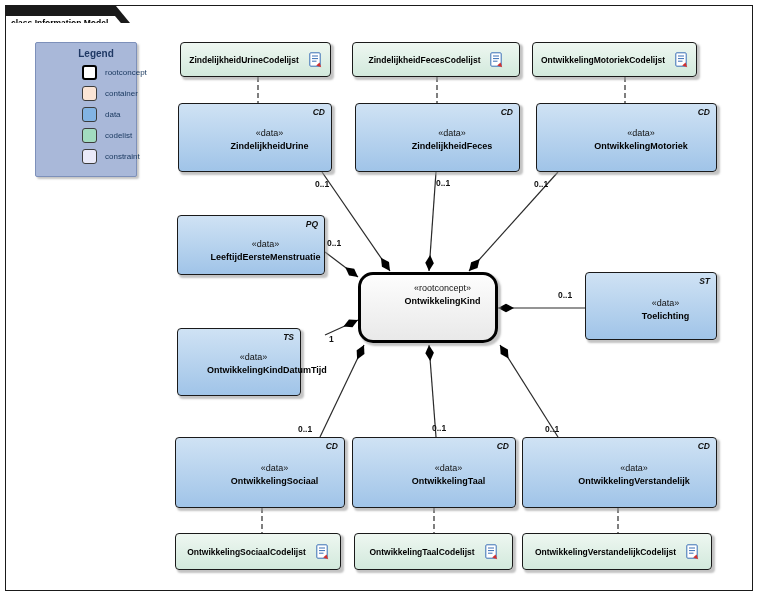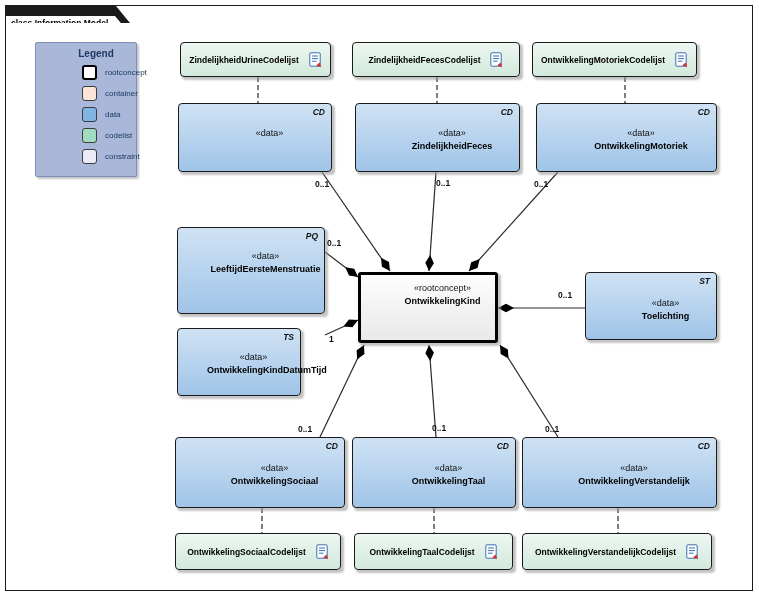--- a/index.html
+++ b/index.html
@@ -23,21 +23,21 @@
   .swatch { width:15px; height:15px; border:1px solid #3c3c3c; border-radius:3px; background:#fff; box-sizing:border-box; flex:0 0 auto; }
   .swatch.thick { border:2.5px solid #000; }
   .legend-item span.lbl { font-size:8px; color:#17365d; }
 
   
   .node { position:absolute; border:1.5px solid #1a1a1a; border-radius:4px;
           box-shadow:2.5px 2.5px 2px rgba(155,155,155,.6); box-sizing:border-box; z-index:2; }
   .data-node { background:linear-gradient(180deg,#cfe2f4 0%,#a0c4e8 100%); }
   .codelist-node { background:linear-gradient(180deg,#eef7f1 0%,#d2e9dc 100%);
                    display:flex; align-items:center; justify-content:center; gap:10px; }
-  .center-node { background:linear-gradient(180deg,#fdfdfd 0%,#e9e9e9 100%); border:3px solid #000; border-radius:3px; }
+  .center-node { background:linear-gradient(180deg,#fdfdfd 0%,#e9e9e9 100%); border:3px solid #000; border-radius:15px; }
 
   .type-code { position:absolute; top:3px; right:6px; font-size:8.5px; font-style:italic; font-weight:600; color:#111; }
   .node-text { position:absolute; left:0; right:0; text-align:center;padding-left:29px; }
   .stereo { font-size:9px; color:#111; line-height:13px; }
   .node-name { font-size:9px; font-weight:bold; color:#000; line-height:13px; }
   .cl-name { font-size:8.5px; font-weight:bold; color:#000; }
 
   .doc-icon { width:13px; height:16px; flex:0 0 auto; }
 
   
@@ -132,38 +132,39 @@
       <line x1="3" y1="6.6" x2="9" y2="6.6" stroke="#3a6fb5" stroke-width="1"></line>
       <line x1="3" y1="9.2" x2="7.5" y2="9.2" stroke="#3a6fb5" stroke-width="1"></line>
       <polygon points="12.2,15.2 7.2,13.6 10.6,10.4" fill="#d03030"></polygon>
     </svg>
   </div>
 
   <div class="node data-node" style="left:178px;top:103px;width:154px;height:69px;">
     <span class="type-code">CD</span>
     <div class="node-text" style="top:23px;">
       <div class="stereo">«data»</div>
+      <div class="node-name">ZindelijkheidUrine</div>
     </div>
   </div>
   <div class="node data-node" style="left:355px;top:103px;width:165px;height:69px;">
     <span class="type-code">CD</span>
     <div class="node-text" style="top:23px;">
       <div class="stereo">«data»</div>
       <div class="node-name">ZindelijkheidFeces</div>
     </div>
   </div>
   <div class="node data-node" style="left:536px;top:103px;width:181px;height:69px;">
     <span class="type-code">CD</span>
     <div class="node-text" style="top:23px;">
       <div class="stereo">«data»</div>
       <div class="node-name">OntwikkelingMotoriek</div>
     </div>
   </div>
 
-  <div class="node data-node" style="left:177px;top:215px;width:148px;height:87px;margin-top:12px;">
+  <div class="node data-node" style="left:177px;top:215px;width:148px;height:60px;">
     <span class="type-code">PQ</span>
     <div class="node-text" style="top:22px;">
       <div class="stereo">«data»</div>
       <div class="node-name">LeeftijdEersteMenstruatie</div>
     </div>
   </div>
   <div class="node data-node" style="left:177px;top:328px;width:124px;height:68px;">
     <span class="type-code">TS</span>
     <div class="node-text" style="top:22px;">
       <div class="stereo">«data»</div>

